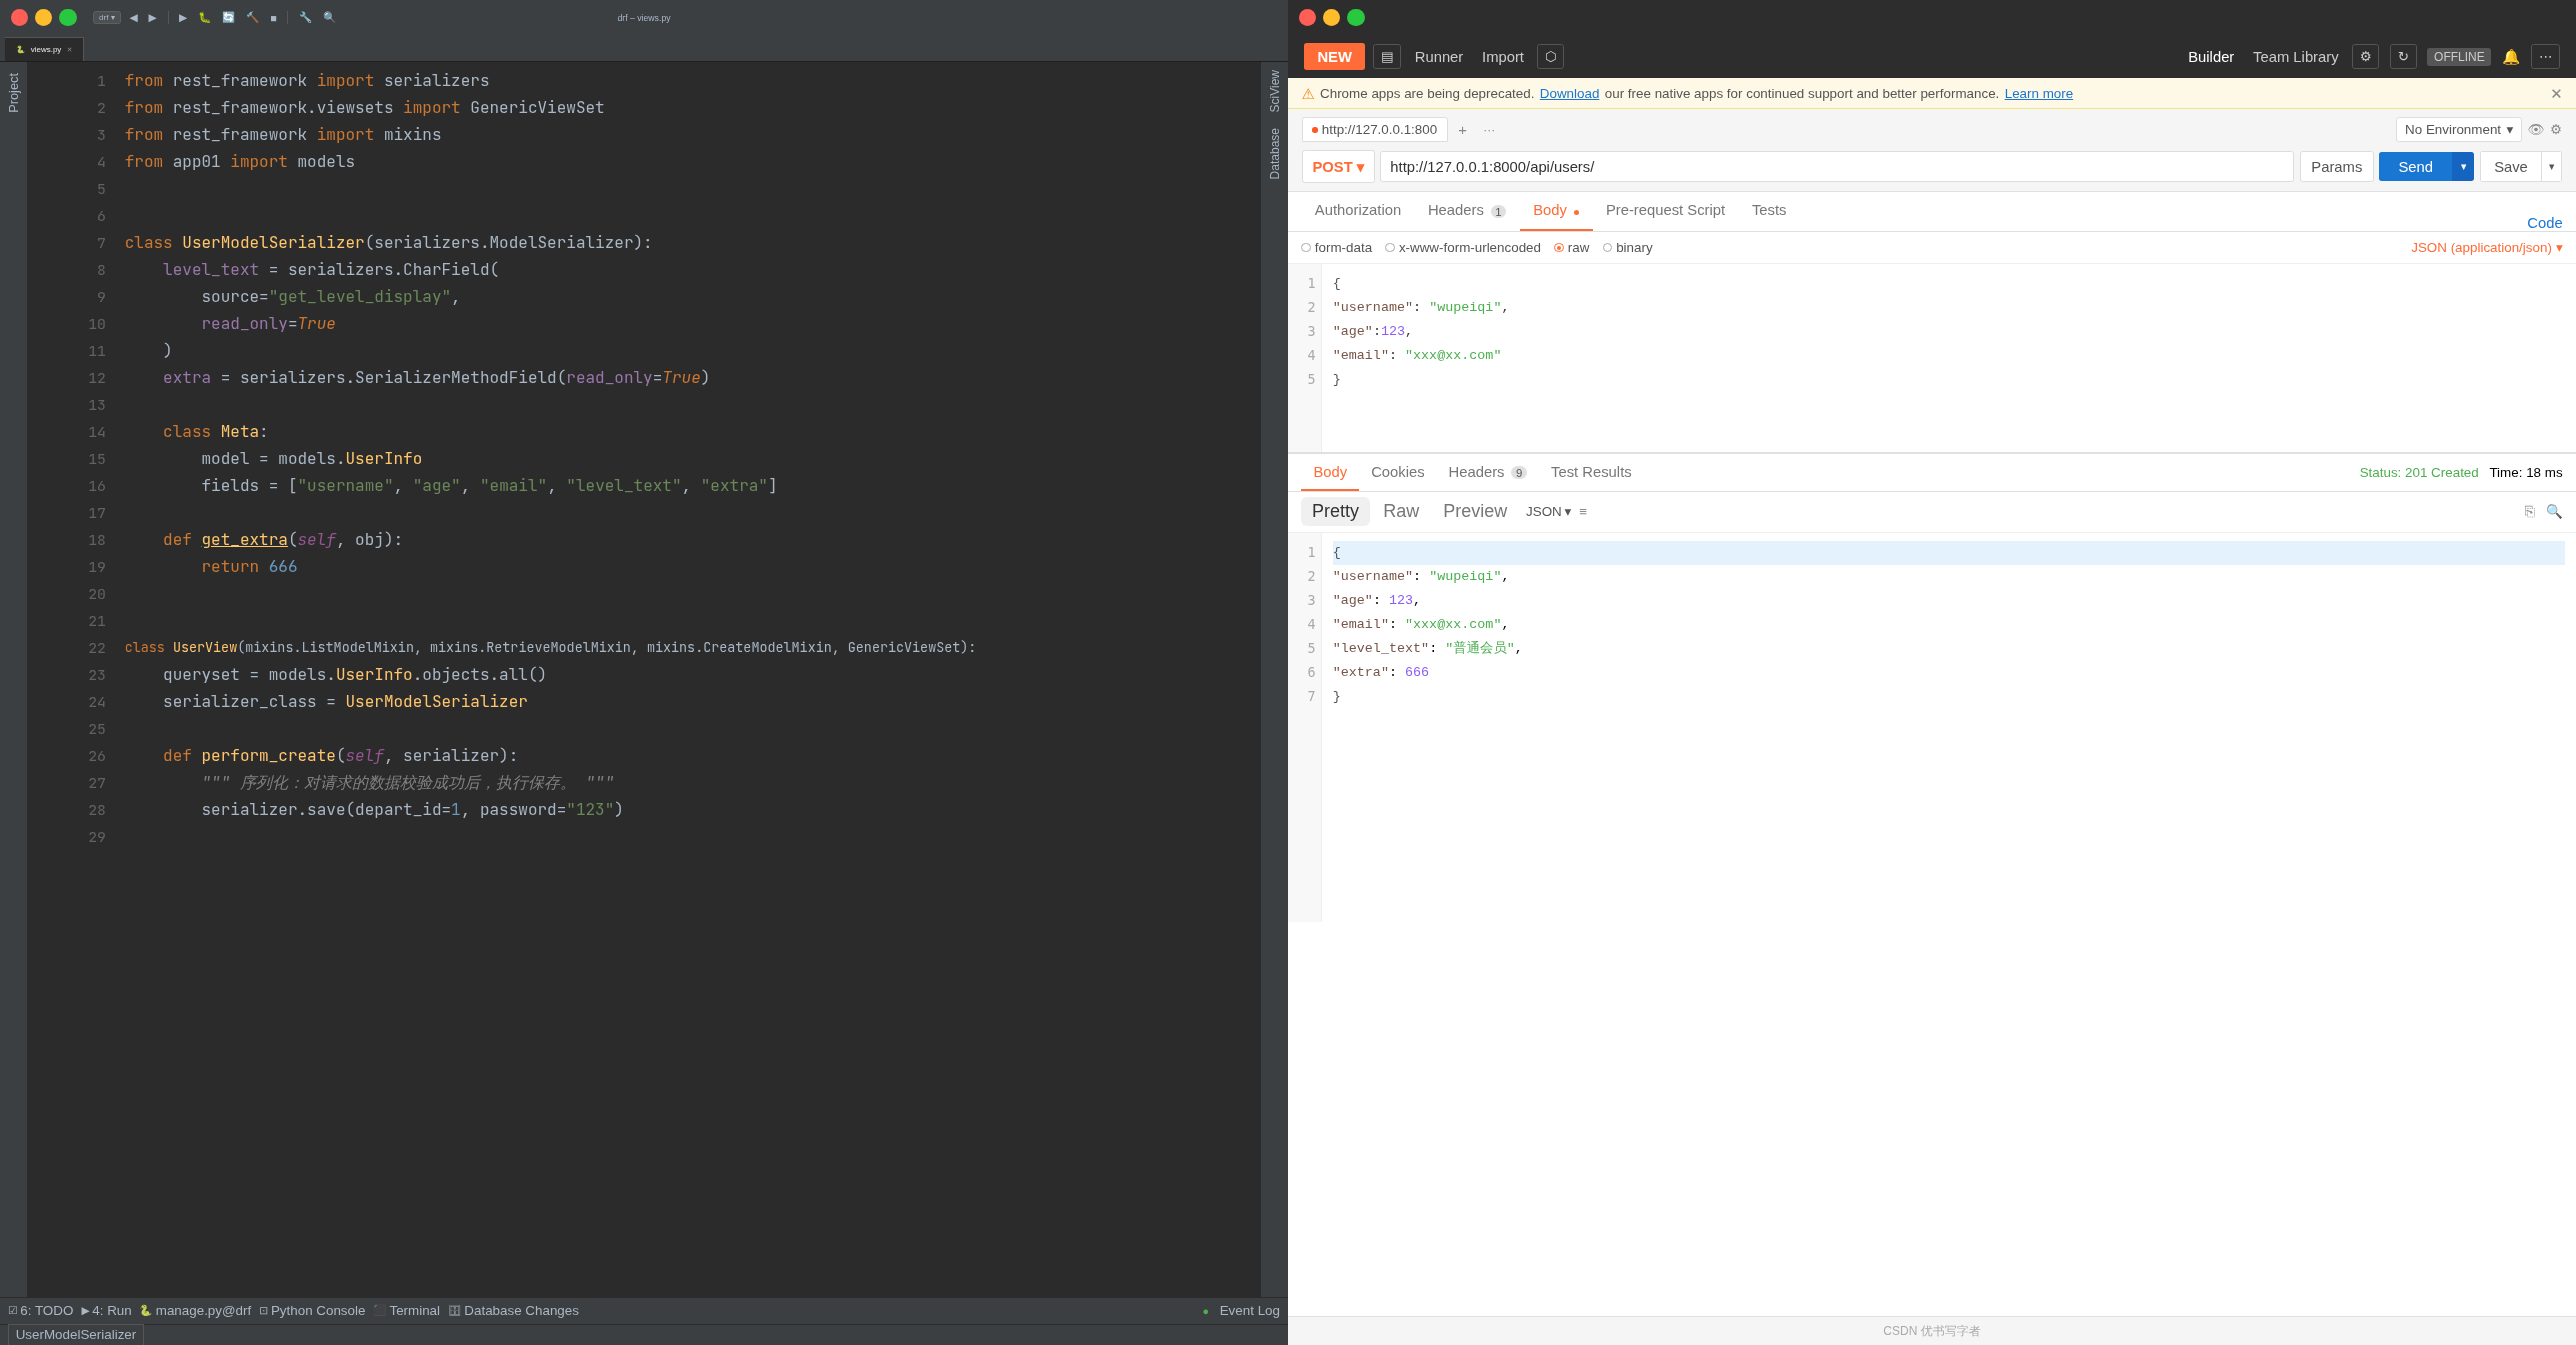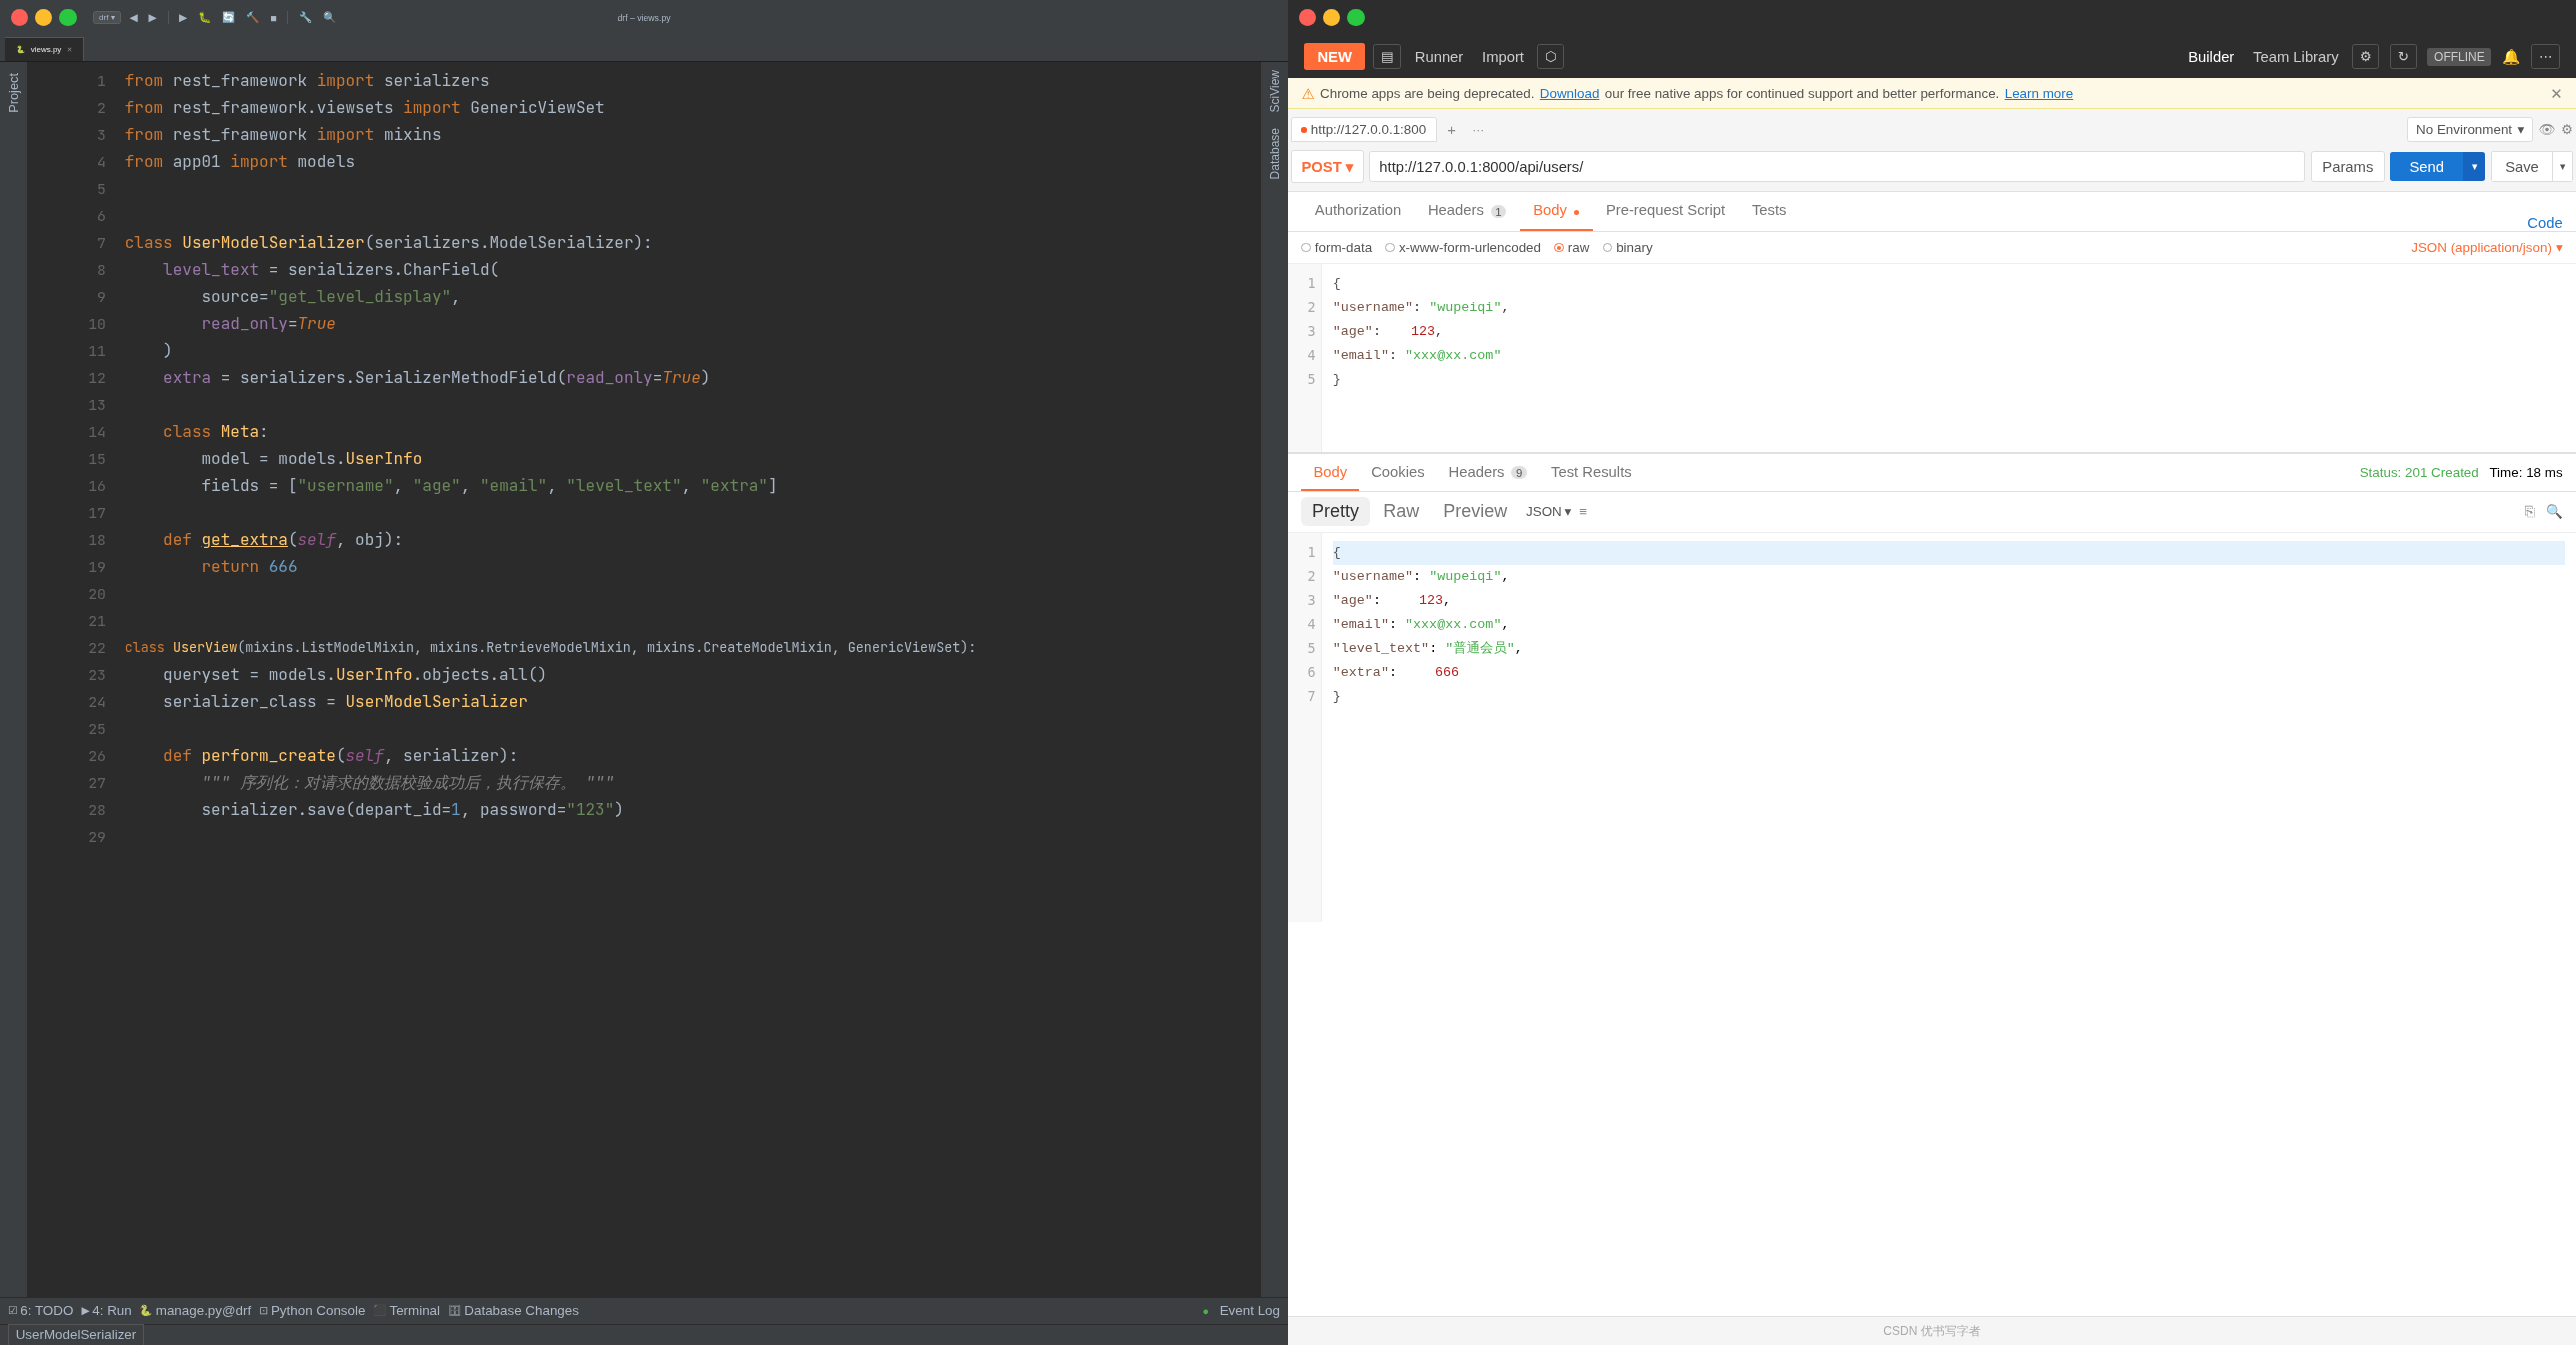--- a/index.html
+++ b/index.html
@@ -274,21 +274,21 @@
       color: #ccc;
       border-radius: 2.7px;
       padding: 2px 6.7px;
       font-size: 12px;
     }
 
     
     .postman-urlbar-section {
       background: #f5f5f5;
       border-bottom: 0.7px solid #e0e0e0;
-      padding: 8px 3px;
+      padding: 8px 14px;
     }
 
     .url-tabs-row {
       display: flex;
       align-items: center;
       gap: 5.4px;
       margin-bottom: 8px;
       overflow-x: auto;
     }
     .url-tab-item {
@@ -553,21 +553,21 @@
       flex: 1;
       padding: 8px 10.7px;
       font-family: 'Courier New', monospace;
       font-size: 13.4px;
       line-height: 24px;
       color: #333;
       overflow: auto;
     }
     .pm-code-line { height: 24px; display: flex; align-items: center; white-space: pre; }
     .pm-str { color: #4caf50; }
-    .pm-num { color: #b91c1c; margin-left: 30px; }
+    .pm-num { color: #8b5cf6; }
     .pm-key { color: #795548; }
     .pm-bracket { color: #555; }
     .pm-selected { background: #e3f2fd; }
 
     
     .response-section {
       border-top: 2px solid #e0e0e0;
       background: white;
       display: flex;
       flex-direction: column;

